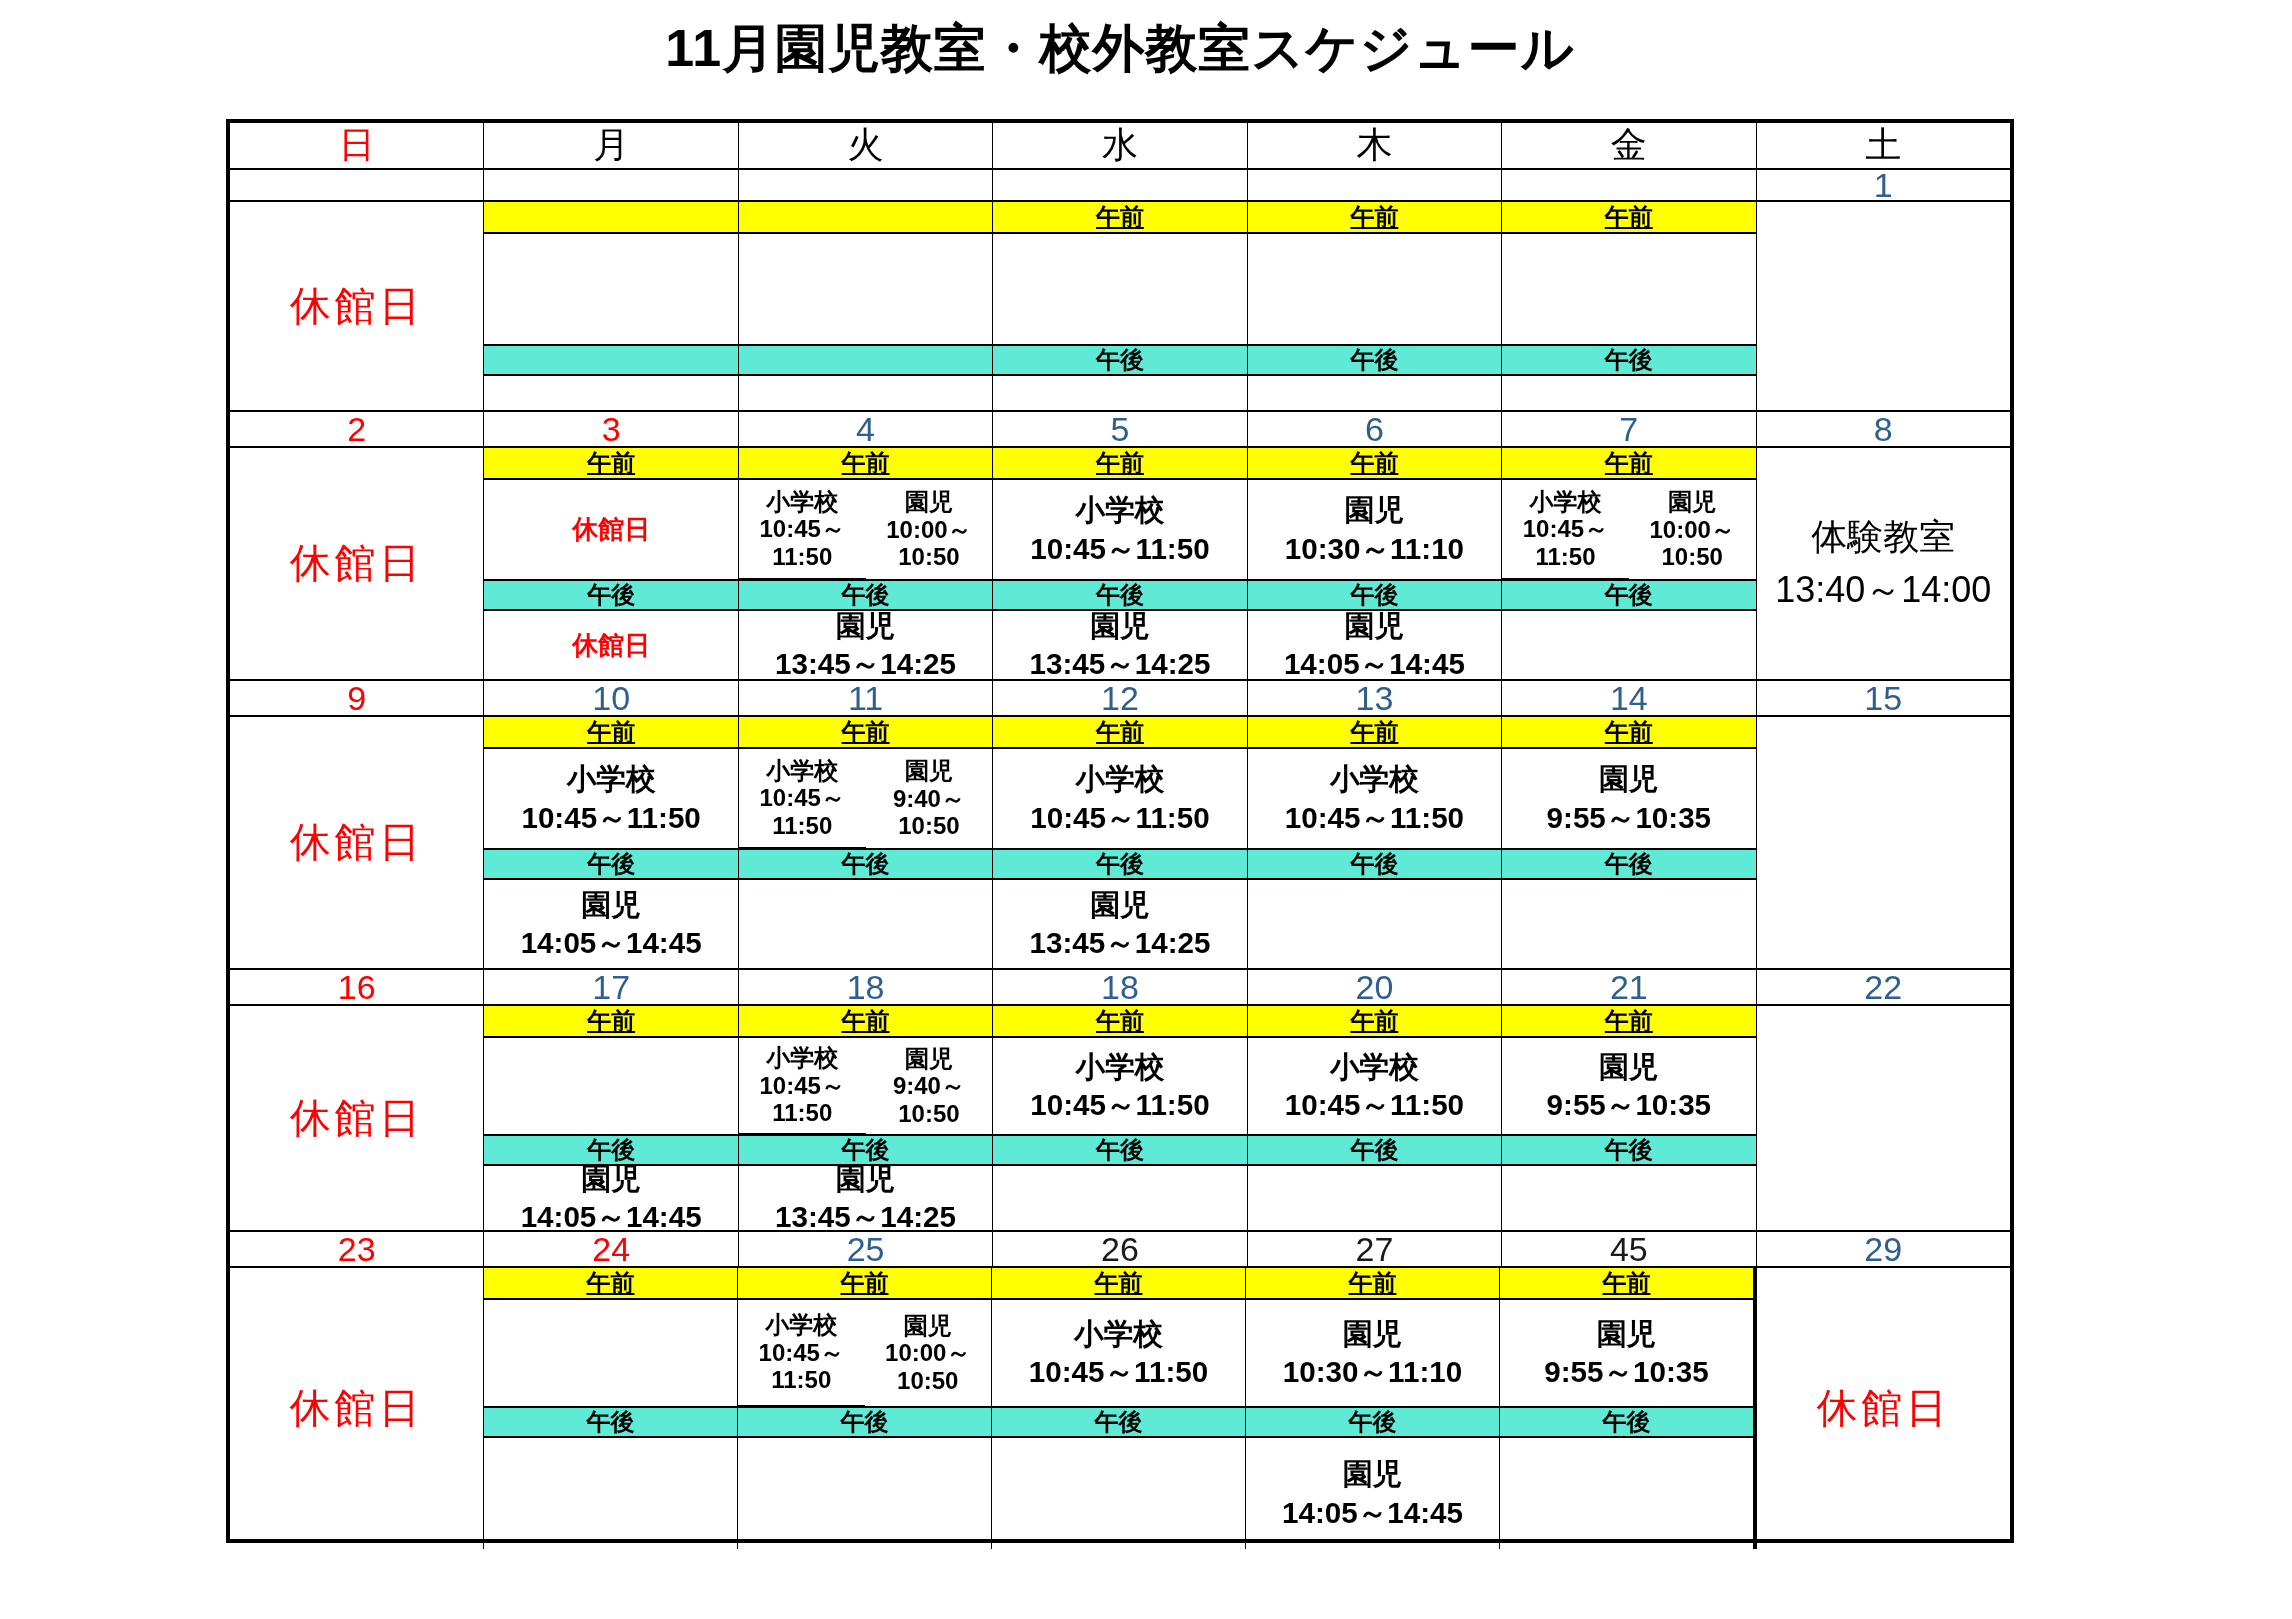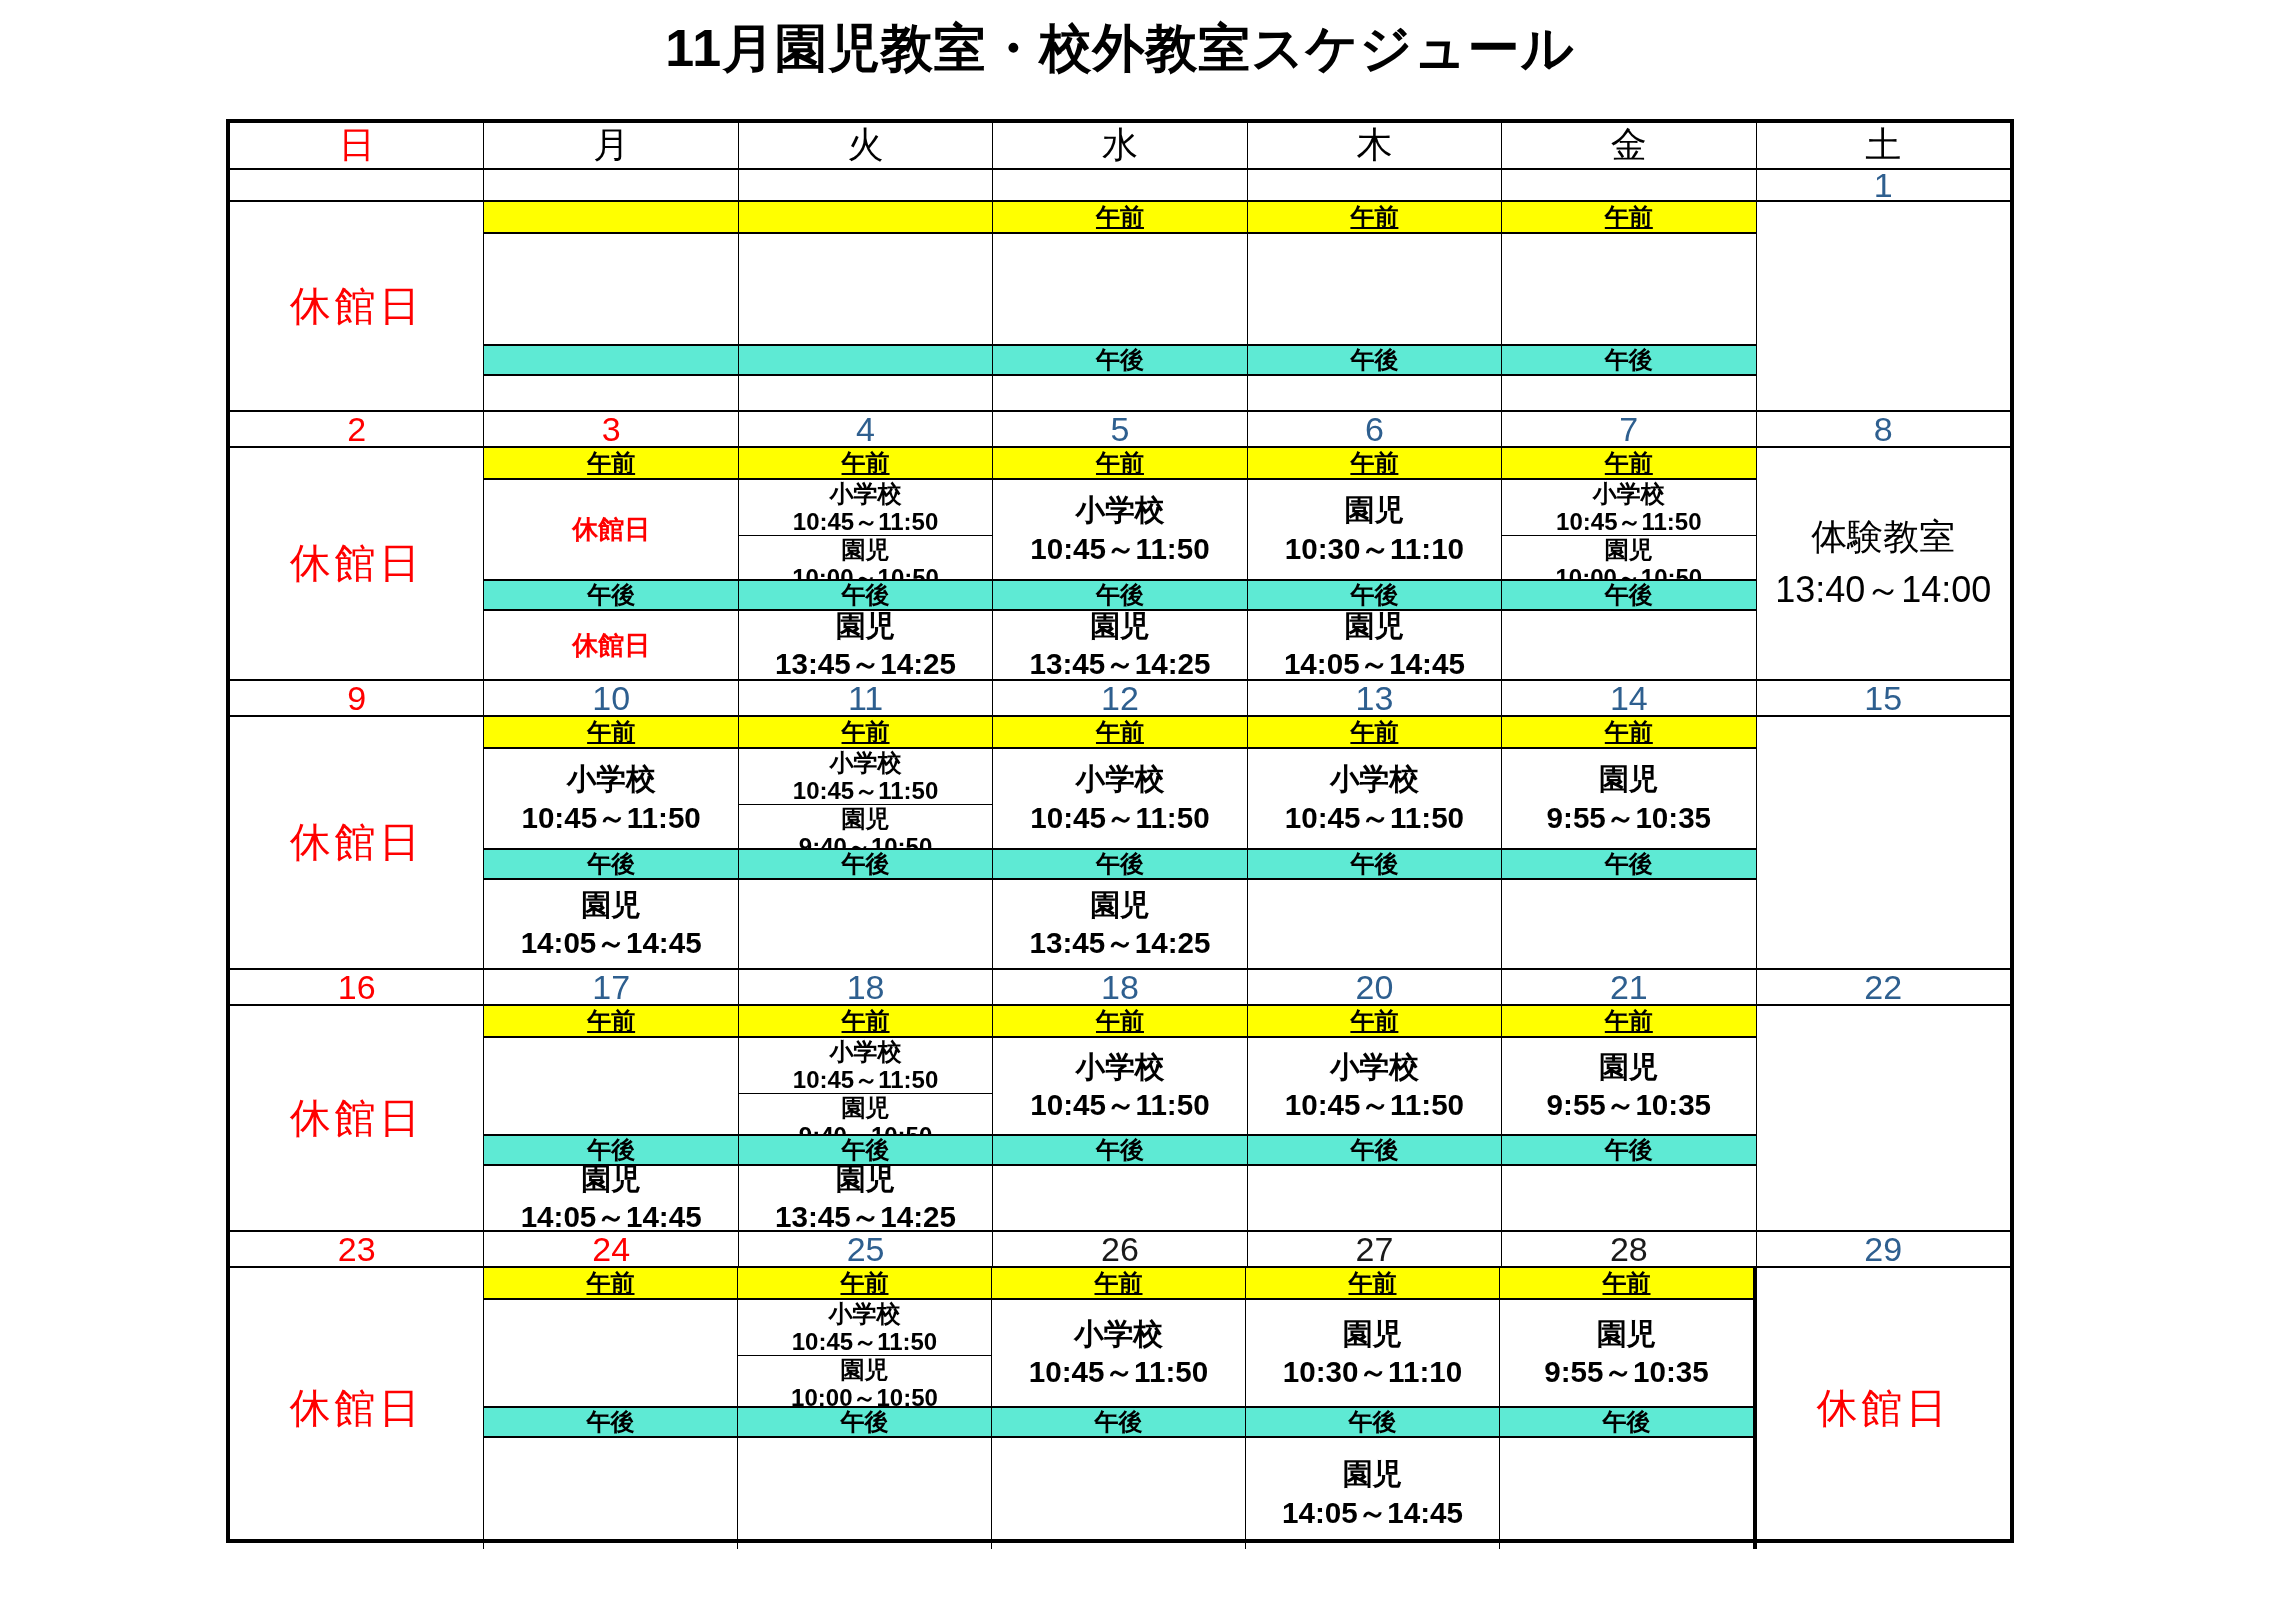--- a/index.html
+++ b/index.html
@@ -34,21 +34,21 @@
   .wk4 { height: 226px; } .wk5 { height: 281px; }
 
   .day { flex: 1; display: flex; flex-direction: column; border-right: 1.8px solid #000; min-width: 0; }
   .day.merged { align-items: center; justify-content: center; }
 
   .bar { height: 32px; flex: none; display: flex; align-items: center; justify-content: center;
     font-size: 24px; font-weight: bold; color: #000; }
   .bar.am { background: #ffff00; border-bottom: 2.7px solid #000; text-decoration: underline; }
   .bar.pm { background: #5eead4; border-top: 2.7px solid #000; border-bottom: 2.7px solid #000; }
 
-  .area { display: flex; flex-direction: column; align-items: center; justify-content: center; min-height: 0; }
+  .area { display: flex; flex-direction: row; align-items: center; justify-content: center; min-height: 0; }
   .morning { flex: 1; }
   .wk1 .afternoon { height: 34px; } .wk2 .afternoon { height: 68px; }
   .wk3 .afternoon { height: 88px; } .wk4 .afternoon { height: 64px; }
   .wk5 .afternoon { height: 111px; }
 
   .split { justify-content: stretch; align-items: stretch; }
   .split .half { flex: 1; display: flex; flex-direction: column; align-items: center; justify-content: center; }
   .split .half.t { border-bottom: 1.8px solid #000; }
 
   .who, .time { font-weight: bold; color: #000; text-align: center; }
@@ -385,21 +385,21 @@
     </div>
     <div class="day merged last"></div>
   </div>
 
   <div class="row dates dn">
     <div class="dcell red">23</div>
     <div class="dcell red">24</div>
     <div class="dcell blue">25</div>
     <div class="dcell black">26</div>
     <div class="dcell black">27</div>
-    <div class="dcell black">28</div>
+    <div class="dcell black">45</div>
     <div class="dcell blue last">29</div>
   </div>
   <div class="row block wk5">
     <div class="day merged">
       <span class="closed-lg">休館日</span>
     </div>
     <div class="day">
       <div class="bar am">午前</div>
       <div class="area morning"></div>
       <div class="bar pm">午後</div>

